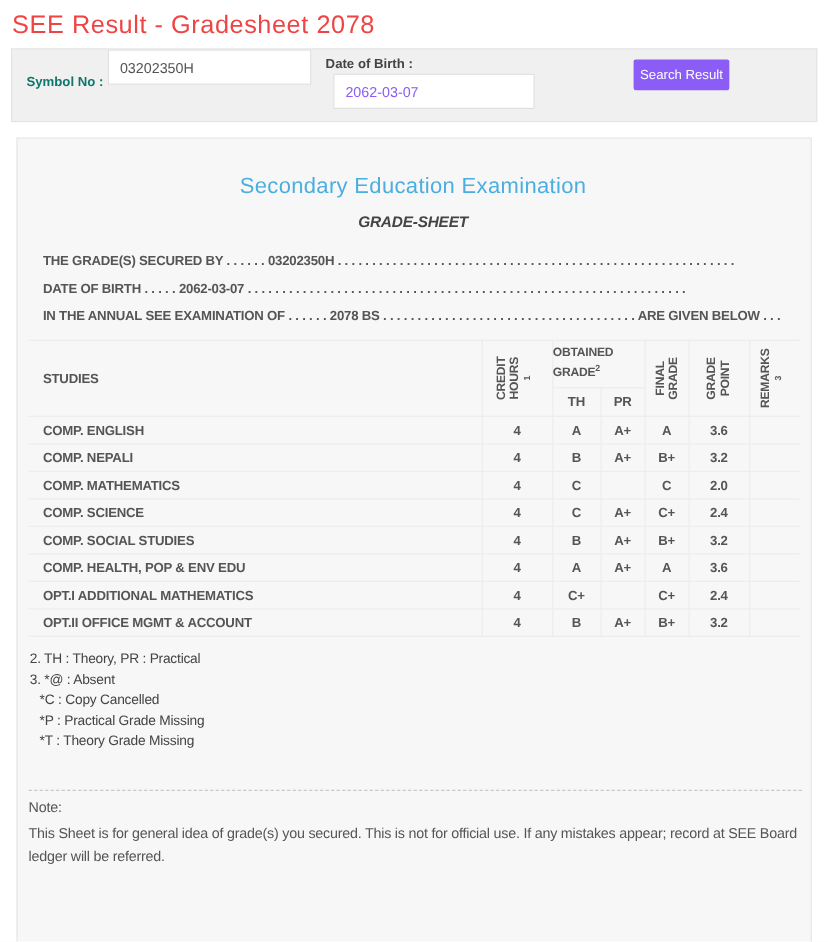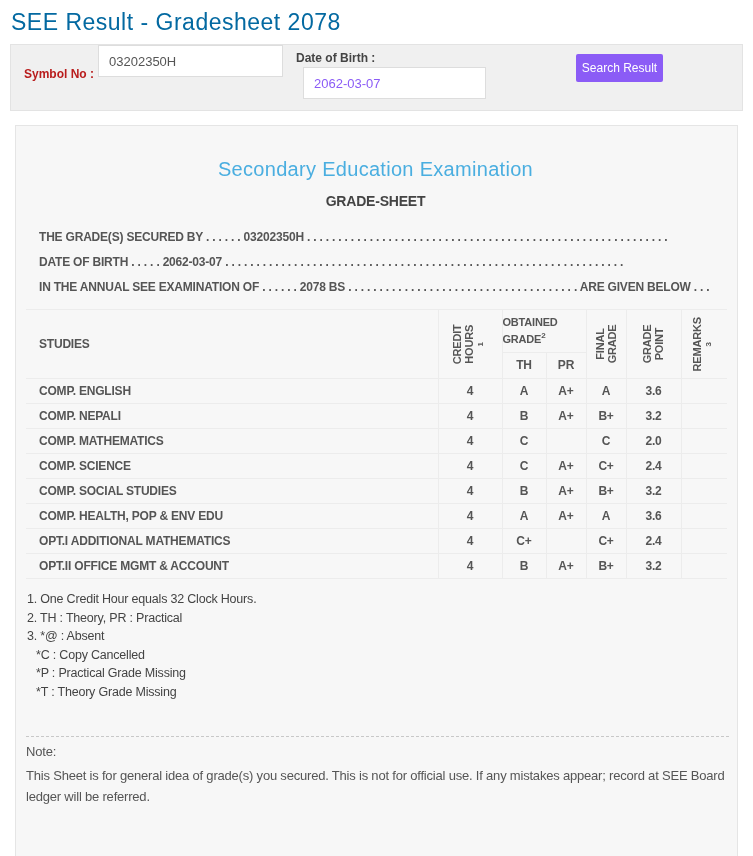--- a/index.html
+++ b/index.html
@@ -1,42 +1,42 @@
 <!DOCTYPE html>
 <html><head>
 <meta charset="utf-8">
 <style>
   * { margin:0; padding:0; box-sizing:border-box; }
   html,body { width:753px; height:856px; background:#fff; overflow:hidden;
     font-family:"Liberation Sans", sans-serif; color:#555; }
   .page { width:753px; height:856px; position:relative; }
 
-  .page-title { font-weight:400; font-size:23px; color:#0369a1; letter-spacing:0.5px;
+  .page-title { font-weight:400; font-size:23px; color:#ef4444; letter-spacing:0.5px;
     padding:9px 0 8px 11px; }
 
   .search-form { position:relative; margin:0 10px; height:67px; background:#f0f0f0;
     border:1px solid #e3e3e3; }
-  .symbol-label { position:absolute; left:13px; top:22px; font-size:12px; font-weight:bold; color:#b91c1c; }
+  .symbol-label { position:absolute; left:13px; top:22px; font-size:12px; font-weight:bold; color:#0f766e; }
   .symbol-input { position:absolute; left:87px; top:0; width:185px; height:32px;
     border:1px solid #ddd; background:#fff; padding:0 10px; font-size:13px; color:#555;
     font-family:"Liberation Sans", sans-serif; }
   .dob-label { position:absolute; left:285px; top:6px; font-size:12px; font-weight:bold; color:#444; }
   .dob-input { position:absolute; left:292px; top:22px; width:183px; height:32px;
     border:1px solid #ddd; background:#fff; padding:0 10px; font-size:13px; color:#8b5cf6;
     font-family:"Liberation Sans", sans-serif; }
   .search-btn { position:absolute; left:565px; top:9px; width:87px; height:28px;
     background:#8b5cf6; color:#fff; border:none; font-size:12px; cursor:pointer;
     font-family:"Liberation Sans", sans-serif; border-radius:2px; }
 
   .panel { margin:14px 15px 0; height:760px; background:#f7f7f7; border:1px solid #e5e5e5;
     padding:0 12px 0 10px; letter-spacing:-0.2px; }
 
   .exam-title { text-align:center; color:#4aaee0; font-size:20px; font-weight:400;
     padding-top:32px; letter-spacing:0.3px; }
-  .sheet-title { text-align:center; color:#444; font-size:14px; font-weight:bold; margin-top:12px; }
+  .sheet-title { text-align:center; color:#444; font-size:14px; font-weight:bold; margin-top:12px;font-style:italic; }
 
   .info-lines { margin:16px 2px 0 13px; font-size:12px; font-weight:bold; color:#555; }
   .info-line { line-height:25px; white-space:nowrap; overflow:hidden; }
 
   table.grades { border-collapse:collapse; margin:9px 0 0 0; width:701px;
     font-size:12px; color:#555; table-layout:fixed; border-top:1px solid #ececec; }
   table.grades th, table.grades td { border:1px solid #ececec; font-weight:bold; }
   table.grades th:first-child, table.grades td:first-child { border-left:none; }
   table.grades th:last-child, table.grades td:last-child { border-right:none; }
   col.c-subj { width:412px; } col.c-cred { width:64px; } col.c-th { width:44px; }
@@ -215,21 +215,20 @@
           <td class="val">A+</td>
           <td class="val">B+</td>
           <td class="val">3.2</td>
           <td class="val"></td>
         </tr>
       </tbody>
     </table>
 
 
     <div class="footnotes">
-      <div>1. One Credit Hour equals 32 Clock Hours.</div>
       <div>2. TH : Theory, PR : Practical</div>
       <div>3. *@ : Absent</div>
       <div class="indent">*C : Copy Cancelled</div>
       <div class="indent">*P : Practical Grade Missing</div>
       <div class="indent">*T : Theory Grade Missing</div>
     </div>
 
     <div class="note-sep"></div>
     <div class="note-label">Note:</div>
     <div class="note-text">This Sheet is for general idea of grade(s) you secured. This is not for official use. If any mistakes appear; record at SEE Board ledger will be referred.</div>

